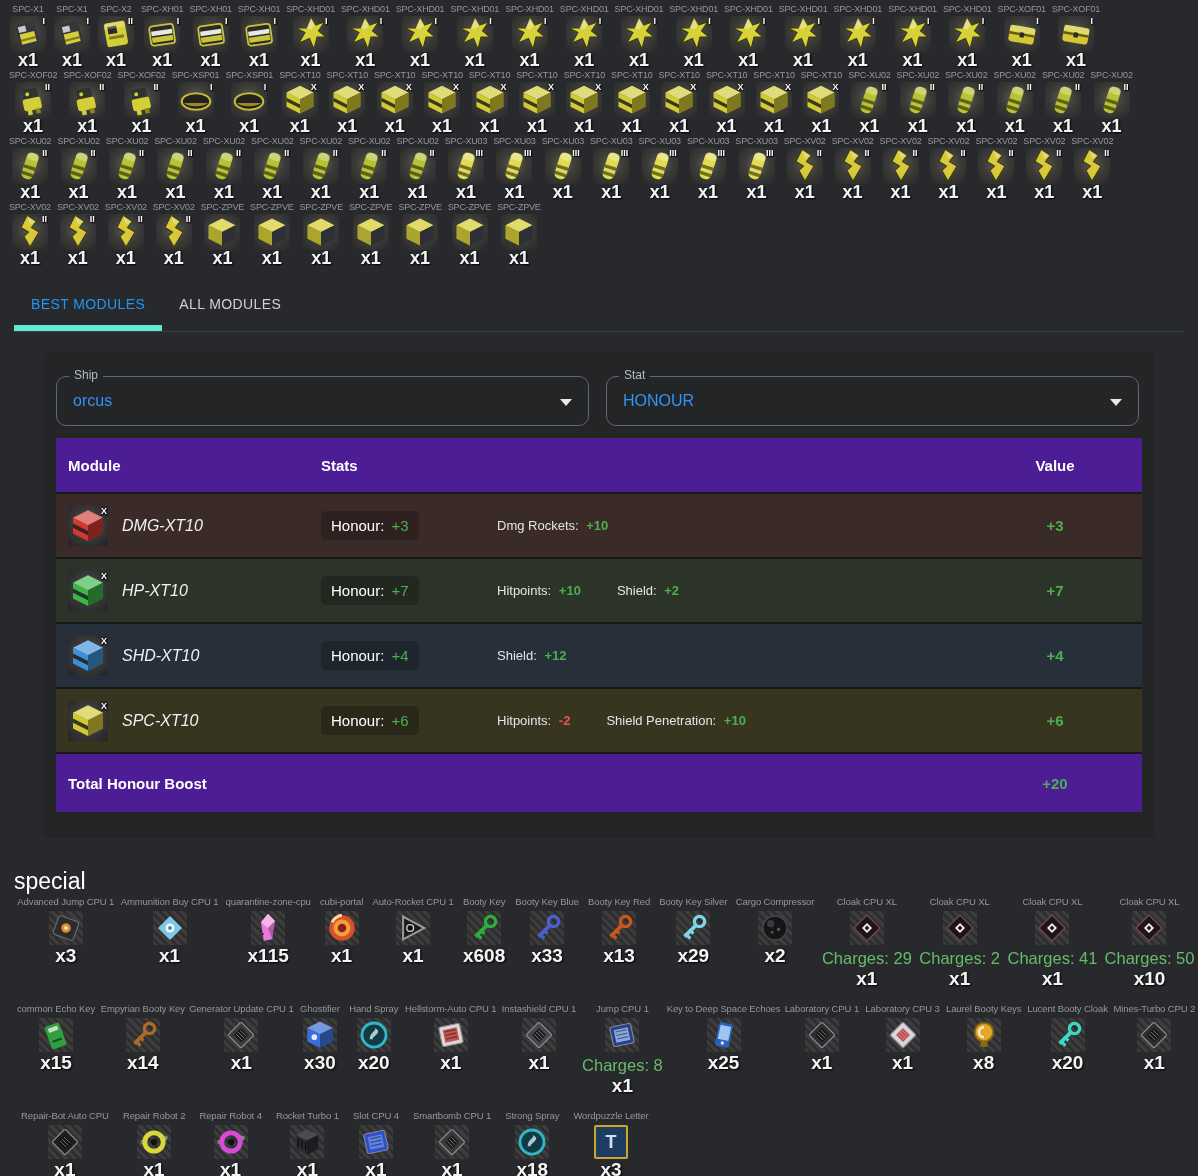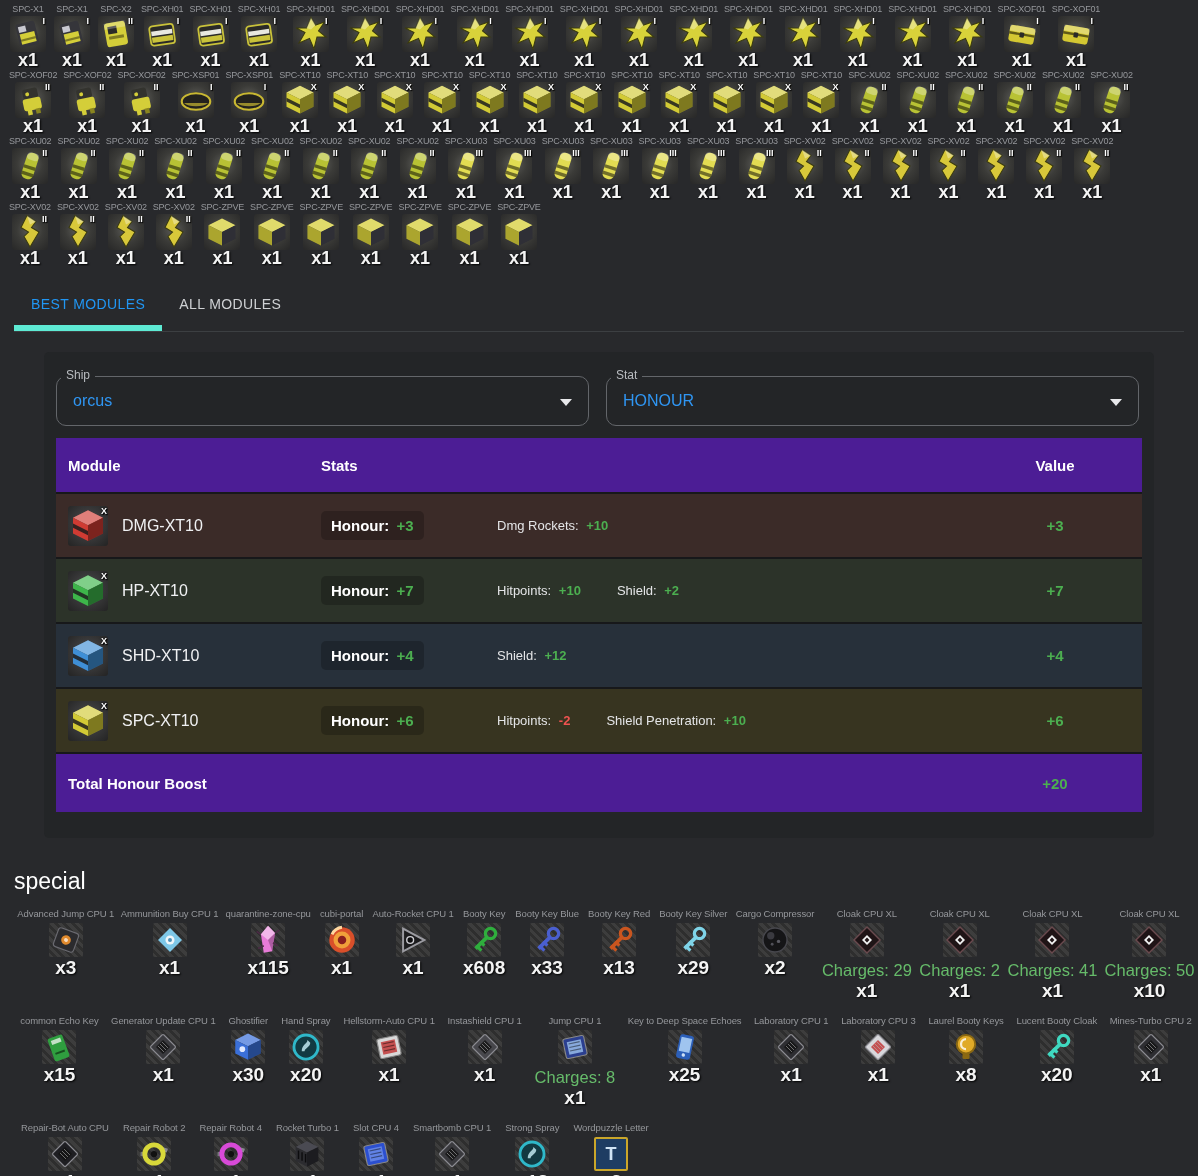--- a/index.html
+++ b/index.html
@@ -22,52 +22,52 @@
   .tabs { display:flex; margin:18px 0 0 14px; border-bottom:1px solid #3c3f42; width:1170px; }
   .tab { padding:12px 17px 13px 17px; font-size:14px; font-weight:500; letter-spacing:0.4px;
     color:#cfd1d4; cursor:pointer; border-bottom:2px solid transparent; }
   .tab.active { color:#2196f3; border-bottom:6px solid #5eead4; }
 
   
   .card { width:1110px; margin:20px 0 0 44px; background:#232527; border-radius:5px; padding:24px 12px 26px 12px; }
   .filters { display:flex; gap:17px; }
   .select { position:relative; width:533px; height:50px; border:1px solid #63666a; border-radius:10px;
     display:flex; align-items:center; padding:0 16px; cursor:pointer; }
-  .sel-label { position:absolute; top:-9px; left:4px; background:#232527; padding:0 5px; font-size:12px; color:#b9bcc0; }
+  .sel-label { position:absolute; top:-9px; left:12px; background:#232527; padding:0 5px; font-size:12px; color:#b9bcc0; }
   .sel-value { font-size:16px; color:#2f96f3; }
   .sel-arrow { position:absolute; right:16px; top:22px; width:0; height:0;
     border-left:6px solid transparent; border-right:6px solid transparent; border-top:7px solid #e8e9eb; }
 
   .table { margin-top:12px; background:#17181a; }
   .t-head, .t-total { background:#4c1d95; display:flex; align-items:center; padding:0 12px; }
   .t-head { height:54px; font-size:15px; font-weight:bold; color:#fff; }
   .h-mod { width:253px; }
   .h-stats { flex:1; }
   .h-val { width:150px; text-align:center; }
   .t-row { display:flex; align-items:center; height:63px; margin-top:2px; padding:0 12px; }
   .col-mod { width:253px; display:flex; align-items:center; gap:14px; }
   .mod-icon { position:relative; width:40px; height:40px; border-radius:3px; flex:0 0 40px;
     background:radial-gradient(circle at 50% 45%, #5c5c58 0%, #39393a 48%, #232323 100%); }
   .mod-icon svg { width:100%; height:100%; display:block; }
-  .mod-name { font-size:16px; color:#f0f1f3; }
+  .mod-name { font-size:16px; color:#f0f1f3;font-style:italic; }
   .col-hon { width:163px; }
   .hon-pill { display:inline-block; background:rgba(0,0,0,0.22); border-radius:5px; padding:6px 10px;
-    font-size:15px; font-weight:bold; color:#fff;text-align:center; }
+    font-size:15px; font-weight:normal; color:#fff;text-align:center; }
   .hon-val { color:#4caf50; margin-left:3px; }
   .col-details { flex:1; display:flex; gap:36px; font-size:13px; color:#e4e5e7; padding-left:13px; }
   .d-val { font-weight:bold; color:#4caf50; margin-left:4px; }
   .d-val.neg { color:#ef5350; }
   .col-val { width:150px; text-align:center; font-size:15px; font-weight:bold; color:#4caf50; }
   .t-total { height:58px; margin-top:2px; font-size:15px; font-weight:bold; }
   .total-label { flex:1; color:#fff; }
   .total-val { width:150px; text-align:center; color:#4caf50; }
 
   
   .special { margin:30px 0 0 14px; }
-  .special h2 { font-size:23px; font-weight:500; color:#fff; margin-bottom:12px; }
+  .special h2 { font-size:23px; font-weight:500; color:#fff; margin-bottom:0; }
   .sp-row { display:flex; align-items:flex-start; margin-bottom:13px; }
   .sp-item { display:flex; flex-direction:column; align-items:center; padding:0 7px; min-width:44px; }
   .sp-label { font-size:9.5px; letter-spacing:-0.1px; color:#95979b; white-space:nowrap; height:13px; line-height:13px; margin-bottom:3px; }
   .sp-icon { width:34px; height:34px; border-radius:2px; overflow:hidden;
     background:repeating-linear-gradient(45deg, #3d3d3d 0 3px, #2e2e2e 3px 6px); }
   .sp-icon svg { width:100%; height:100%; display:block; }
   .sp-icon.letter-tile { display:flex; align-items:center; justify-content:center;
     background:#1e3d63; border:2px solid #caa62a; color:#cfe3f5; font-weight:bold; font-size:18px; }
   .sp-charges { font-size:16.5px; color:#66bb6a; margin-top:3px; line-height:20px; white-space:nowrap; }
   .sp-qty { font-size:19px; font-weight:bold; color:#f4f4f4; text-shadow:1px 1px 2px #000; margin-top:1px; line-height:20px; }
@@ -1455,20 +1455,34 @@
               <g transform="rotate(-20 12 12)">
                 <rect x="6" y="4" width="11" height="17" rx="1.5" fill="#2f9e3f"></rect>
                 <rect x="8" y="6" width="7" height="3" fill="#e8f0e8" opacity="0.8"></rect>
                 <rect x="8" y="15" width="7" height="1.4" fill="#000" opacity="0.5"></rect>
               </g>
             </svg>
           </div>
           <div class="sp-qty">x15</div>
         </div>
         <div class="sp-item">
+          <div class="sp-label">Empyrian Booty Key</div>
+          <div class="sp-icon">
+            <svg viewBox="0 0 24 24" xmlns="http://www.w3.org/2000/svg">
+              <g transform="rotate(45 12 12)">
+                <circle cx="12" cy="5.5" r="3.6" fill="none" stroke="#b06a28" stroke-width="2.4"></circle>
+                <rect x="10.8" y="8.5" width="2.6" height="12" fill="#b06a28"></rect>
+                <rect x="10.8" y="17.5" width="5.2" height="2.2" fill="#b06a28"></rect>
+                <rect x="10.8" y="13.5" width="4.2" height="2.2" fill="#b06a28"></rect>
+              </g>
+            </svg>
+          </div>
+          <div class="sp-qty">x14</div>
+        </div>
+        <div class="sp-item">
           <div class="sp-label">Generator Update CPU 1</div>
           <div class="sp-icon">
             <svg viewBox="0 0 24 24" xmlns="http://www.w3.org/2000/svg">
               <g transform="rotate(45 12 12)">
                 <rect x="5.5" y="5.5" width="13" height="13" rx="1" fill="#3a3a3e" stroke="#8a8a90" stroke-width="0.8"></rect>
                 <rect x="8.5" y="8.5" width="7" height="7" fill="#111" opacity="0.8"></rect>
                 <path d="M9 10 h6 M9 12 h6 M9 14 h6" stroke="#bbb" stroke-width="0.6" opacity="0.6"></path>
               </g>
             </svg>
           </div>

